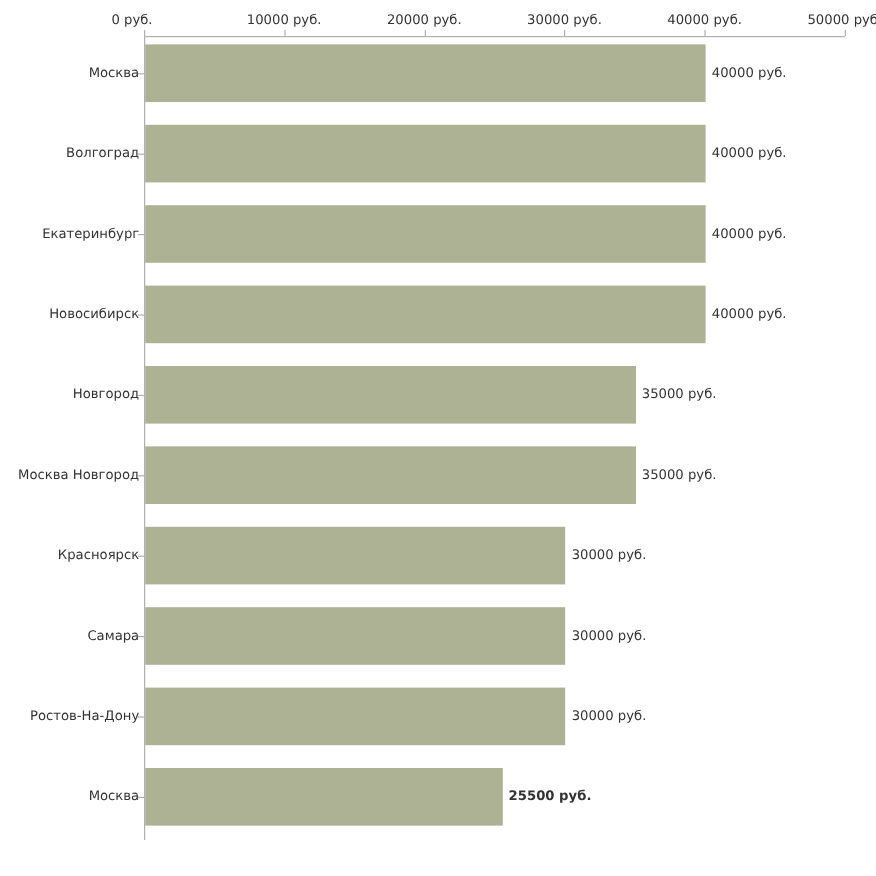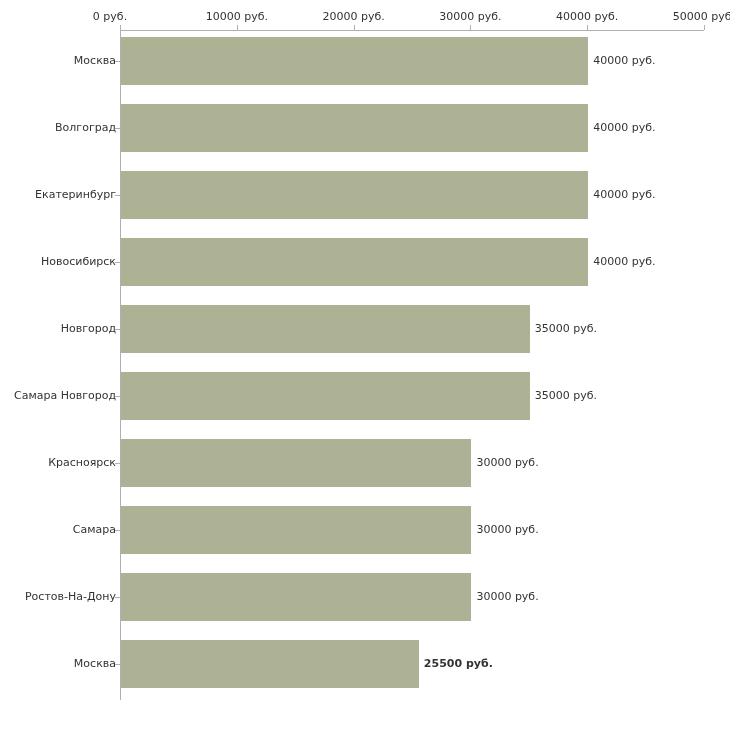--- a/index.html
+++ b/index.html
@@ -128,21 +128,21 @@
         <div class="bar" title="Новосибирск: 40000 руб." style="top: 238px; width: 467.2px; height: 48px; background: rgb(174, 178, 148);"></div>
         <div class="bar-value" style="left: 593.2px; top: 255px;">40000 руб.</div>
       </div>
       <div class="row" style="top: 0px;">
         <div class="cat-label" style="top: 322px;">Новгород</div>
         <div class="cat-tick" style="top: 329px;"></div>
         <div class="bar" title="Челябинск: 35000 руб." style="top: 305px; width: 408.8px; height: 48px; background: rgb(174, 178, 148);"></div>
         <div class="bar-value" style="left: 534.8px; top: 322px;">35000 руб.</div>
       </div>
       <div class="row" style="top: 0px;">
-        <div class="cat-label" style="top: 389px;">Самара Новгород</div>
+        <div class="cat-label" style="top: 389px;">Москва Новгород</div>
         <div class="cat-tick" style="top: 396px;"></div>
         <div class="bar" title="Нижний Новгород: 35000 руб." style="top: 372px; width: 408.8px; height: 48px; background: rgb(174, 178, 148);"></div>
         <div class="bar-value" style="left: 534.8px; top: 389px;">35000 руб.</div>
       </div>
       <div class="row" style="top: 0px;">
         <div class="cat-label" style="top: 456px;">Красноярск</div>
         <div class="cat-tick" style="top: 463px;"></div>
         <div class="bar" title="Волгоград: 30000 руб." style="top: 439px; width: 350.4px; height: 48px; background: rgb(174, 178, 148);"></div>
         <div class="bar-value" style="left: 476.4px; top: 456px;">30000 руб.</div>
       </div>

